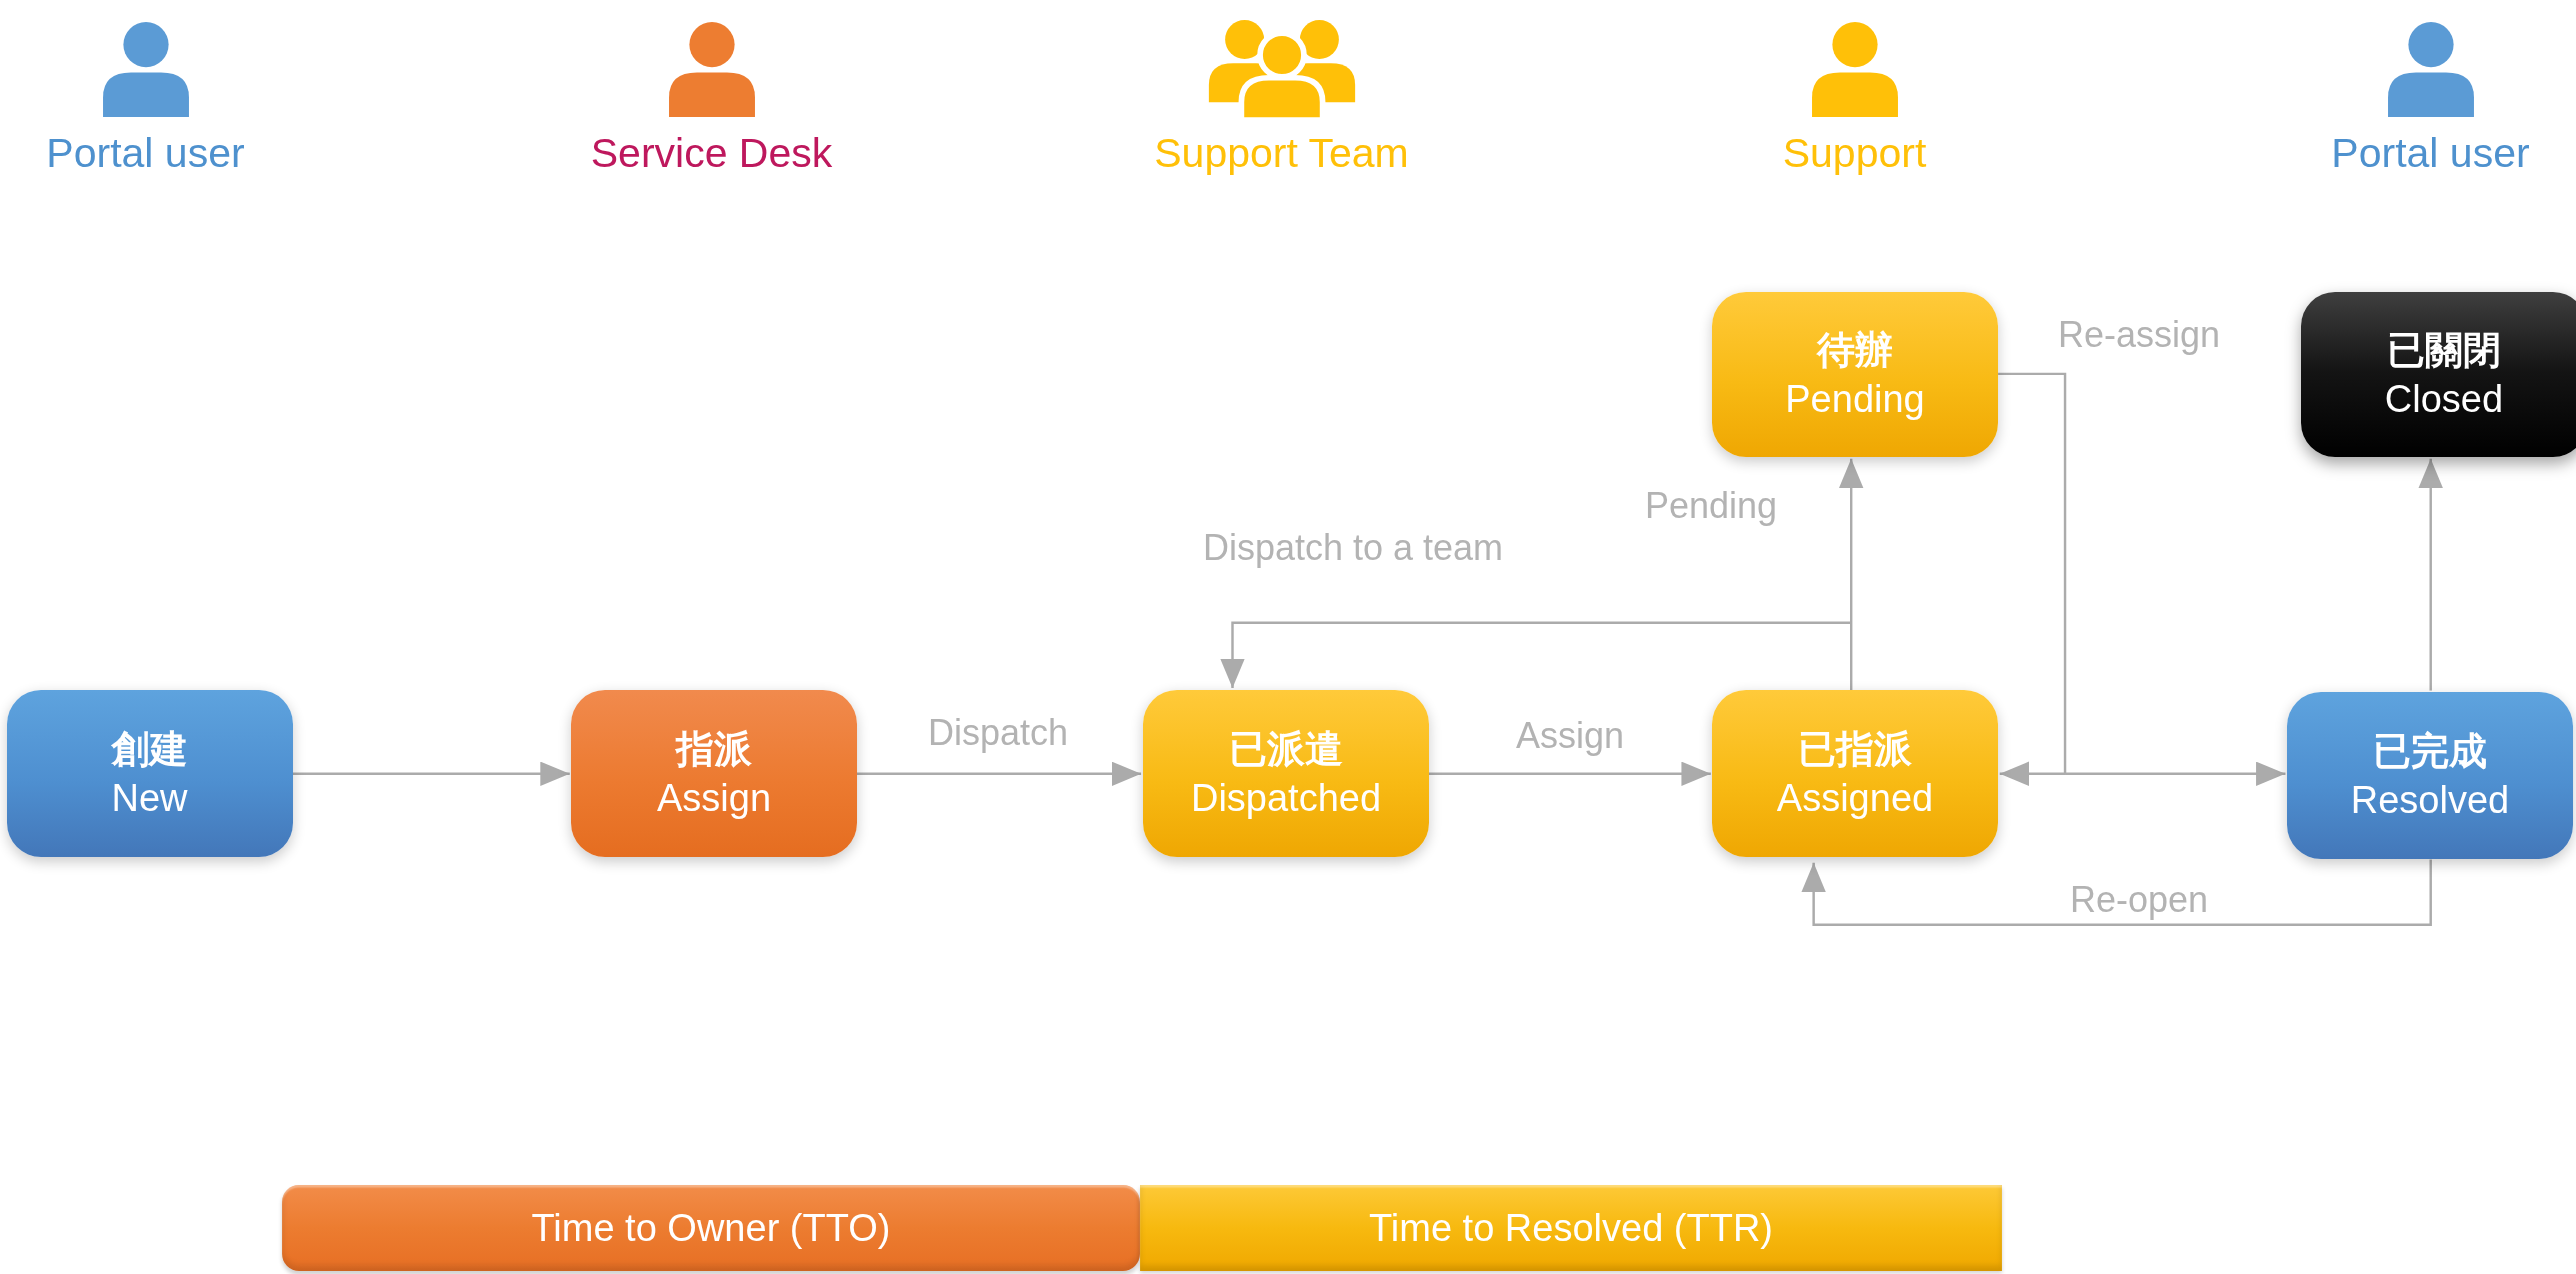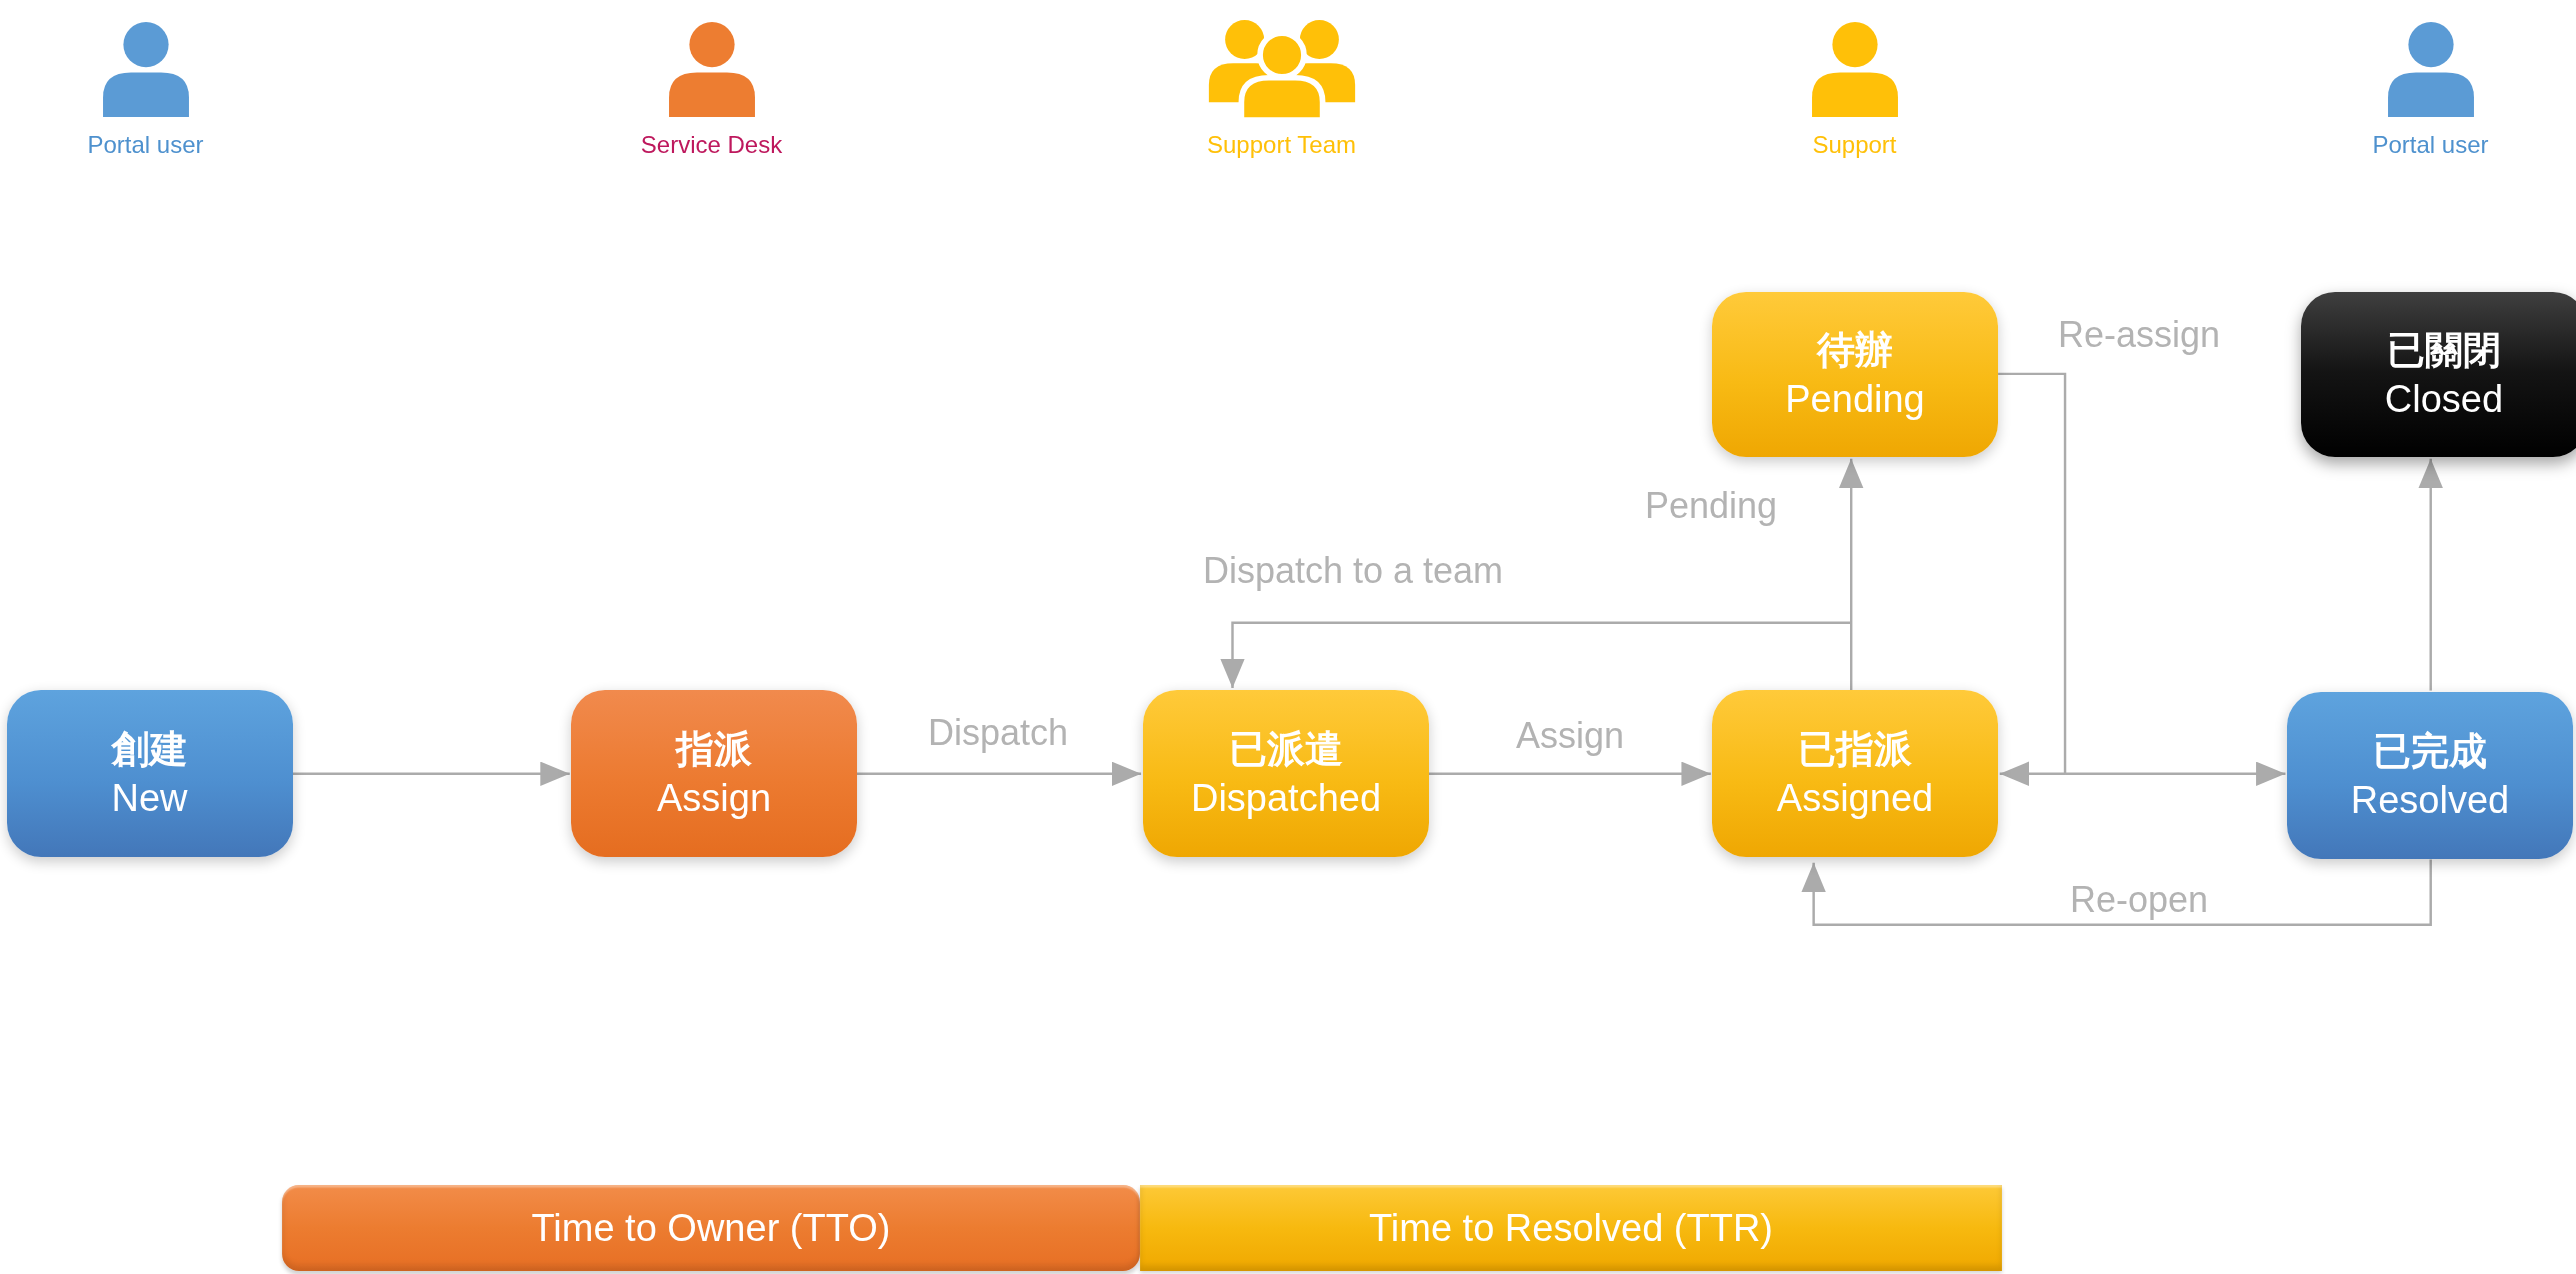--- a/index.html
+++ b/index.html
@@ -3,21 +3,21 @@
 <meta charset="utf-8">
 <style>
   html,body{margin:0;padding:0;background:#ffffff;}
   #canvas{
     position:relative;width:2576px;height:1275px;overflow:hidden;background:#ffffff;
     font-family:"Liberation Sans","DejaVu Sans",sans-serif;
   }
   
   .actor{position:absolute;top:11.4px;width:343px;display:flex;flex-direction:column;align-items:center;}
   .actor .glyph{height:109px;display:flex;align-items:flex-end;justify-content:center;}
-  .actor .alabel{margin-top:13px;font-size:24px;line-height:1;white-space:nowrap;font-weight:400;}
+  .actor .alabel{margin-top:13px;font-size:41px;line-height:1;white-space:nowrap;font-weight:400;}
   
   .state{
     position:absolute;width:286px;height:167px;border-radius:34px;
     display:flex;flex-direction:column;align-items:center;justify-content:center;
     color:#ffffff;text-align:center;
     box-shadow:0 4.9px 13px rgba(0,0,0,0.20);
   }
   .state .zh{font-size:38px;line-height:1.28;font-weight:700;}
   .state .en{font-size:38px;line-height:1.28;font-weight:400;}
   .grad-blue  {background:linear-gradient(180deg,#5ea3de 0%,#4e8fd0 55%,#4377b9 100%);}
@@ -164,21 +164,21 @@
   </div>
 
   <div class="state grad-black" style="left:2287px;top:292px;height:165px;">
     <div class="zh">已關閉</div>
     <div class="en">Closed</div>
   </div>
 
   <div class="tlabel" style="left:998px;top:733px;">Dispatch</div>
   <div class="tlabel" style="left:1570px;top:736px;">Assign</div>
   <div class="tlabel" style="left:1711px;top:506px;">Pending</div>
-  <div class="tlabel" style="left:1353px;top:571px;text-align:right;">Dispatch to a team</div>
+  <div class="tlabel" style="left:1353px;top:548px;text-align:right;">Dispatch to a team</div>
   <div class="tlabel" style="left:2139px;top:335px;">Re-assign</div>
   <div class="tlabel" style="left:2139px;top:900px;">Re-open</div>
 
   <div class="timebar bar-orange">
     <span>Time to Owner (TTO)</span>
   </div>
   <div class="timebar bar-yellow">
     <span>Time to Resolved (TTR)</span>
   </div>
 

